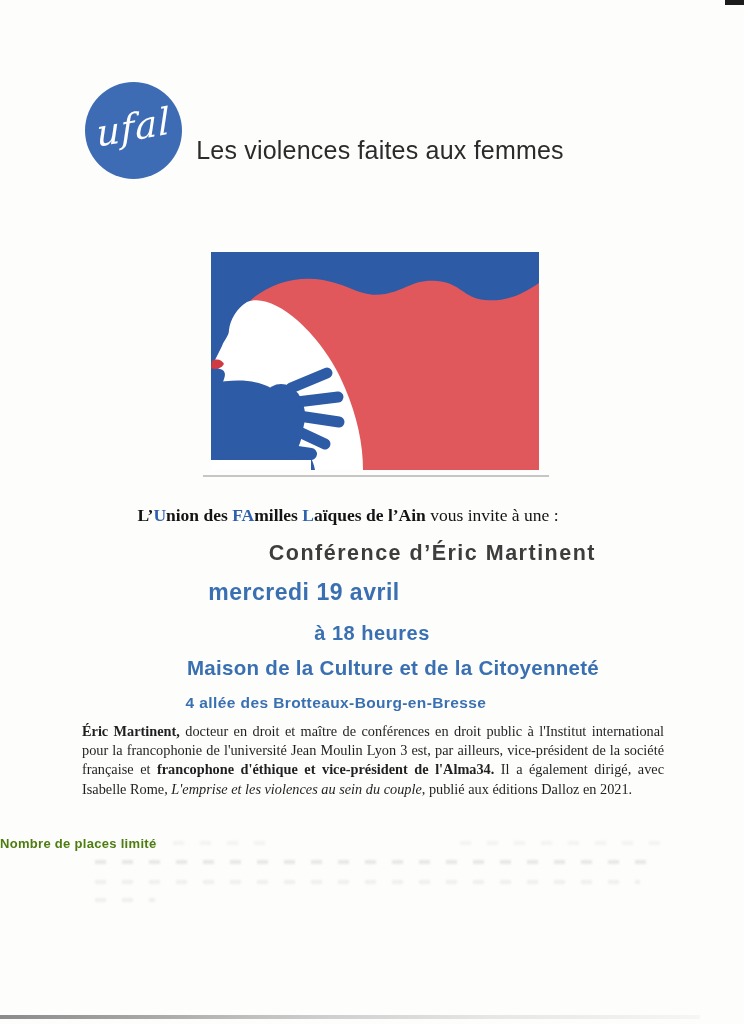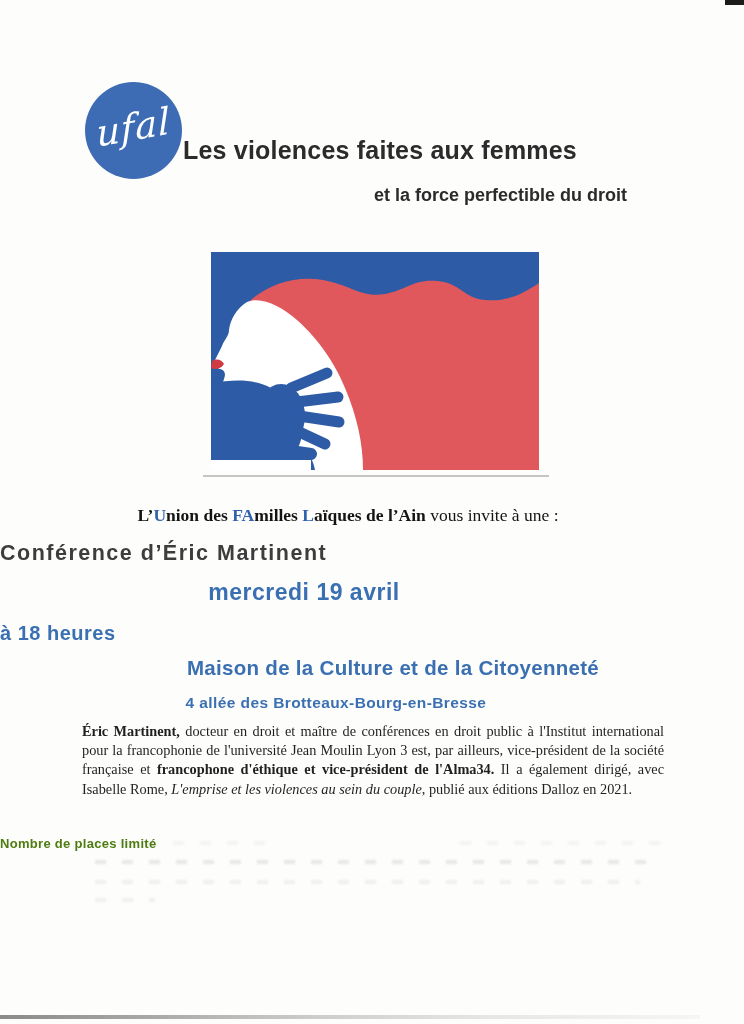--- a/index.html
+++ b/index.html
@@ -17,38 +17,38 @@
   
   .logo{position:absolute;left:85px;top:82px;width:97px;height:97px;border-radius:50%;
         background:var(--logo_blue);display:flex;align-items:center;justify-content:center;}
   .logo span{
     color:#fff;font-family:"DejaVu Serif",serif;font-style:italic;font-size:37px;
     transform:rotate(-10deg) skewX(-8deg);letter-spacing:1px;line-height:1;padding-bottom:6px;
   }
 
   
   .title{position:absolute;left:0;top:136px;width:744px;text-align:center;padding-left:16px;box-sizing:border-box;
-         font-size:25px;font-weight:bold;color:var(--title_dark);letter-spacing:.2px;}
+         font-size:25px;font-weight:normal;color:var(--title_dark);letter-spacing:.2px;}
   .subtitle{position:absolute;left:0;top:185px;width:627px;text-align:right;
             font-size:18px;font-weight:bold;color:var(--title_dark);}
 
   
   .illus{position:absolute;left:211px;top:252px;width:328px;height:218px;}
   .illus svg{display:block;}
   .illus-line{position:absolute;left:203px;top:475px;width:346px;height:2px;background:#c6c6c6;}
 
   
   .invite{position:absolute;left:0;top:505px;width:696px;text-align:center;
           font-family:"Liberation Serif",serif;font-size:17.5px;color:#141414;}
 
-  .conf{position:absolute;left:0;top:541px;width:596px;text-align:left;
+  .conf{position:absolute;left:0;top:541px;width:596px;text-align:right;
         font-size:21.5px;font-weight:bold;letter-spacing:1.5px;color:var(--conference_gray);}
   .date{position:absolute;left:0;top:579px;width:608px;text-align:center;
         font-size:23px;font-weight:bold;color:var(--accent_blue);letter-spacing:.5px;}
-  .time{position:absolute;left:0;top:622px;width:744px;text-align:left;
+  .time{position:absolute;left:0;top:622px;width:744px;text-align:center;
         font-size:20px;font-weight:bold;color:var(--accent_blue);letter-spacing:.5px;}
   .venue{position:absolute;left:0;top:656px;width:744px;text-align:center;
         font-size:20.5px;font-weight:bold;color:var(--accent_blue);letter-spacing:.3px;padding-left:21px;}
   .addr{position:absolute;left:0;top:694px;width:672px;text-align:center;
         font-size:15.5px;font-weight:bold;color:var(--accent_blue);letter-spacing:.4px;}
 
   .bio{position:absolute;left:82px;top:722px;width:582px;
        font-size:14.3px;line-height:19.2px;color:var(--body_text);text-align:justify;font-family:Liberation Serif, serif;}
 
   .note{position:absolute;left:0;top:836px;width:744px;text-align:left;
@@ -72,21 +72,20 @@
 
 <div class="page">
 
   <div class="corner-mark"></div>
 
   <div class="logo">
     <span>ufal</span>
   </div>
 
   <div class="title">Les violences faites aux femmes</div>
-  <div class="subtitle">et la force perfectible du droit</div>
 
   <div class="illus">
     <svg width="328" height="218" viewBox="0 0 328 218">
       <rect x="0" y="0" width="328" height="218" style="fill:var(--illustration_blue)"></rect>
       <path style="fill:var(--illustration_red)" d="M 26 64 C 44 36 80 22 112 28 C 140 33 150 46 174 42 C 196 38 202 27 226 29 C 250 31 252 46 274 48 C 296 50 312 42 328 31 L 328 218 L 120 218 C 118 196 104 170 86 148 C 68 124 46 92 26 64 Z"></path>
       <path fill="#ffffff" d="M 36 50 C 26 56 19 68 18 78 C 18 84 13 88 11 94 L 4 108 C 2 113 4 116 9 117 C 14 118 15 122 13 127 C 11 132 12 136 17 138 C 23 141 23 148 18 154 C 30 168 52 182 76 190 C 94 195 102 205 104 218 L 152 218 C 152 192 146 164 134 136 C 122 106 102 82 86 68 C 70 54 50 44 36 50 Z"></path>
       <path style="fill:var(--lips_red)" d="M 1 109 C 6 106 11 108 13 112 C 10 117 4 118 0 116 Z"></path>
       <rect x="0" y="208" width="100" height="10" fill="#ffffff"></rect>
       <g style="fill:var(--illustration_blue);stroke:var(--illustration_blue)">
         <path stroke="none" d="M 0 132 C 24 126 46 128 60 136 C 76 144 86 156 90 172 C 93 186 88 200 76 206 L 60 208 L 0 208 Z"></path>

